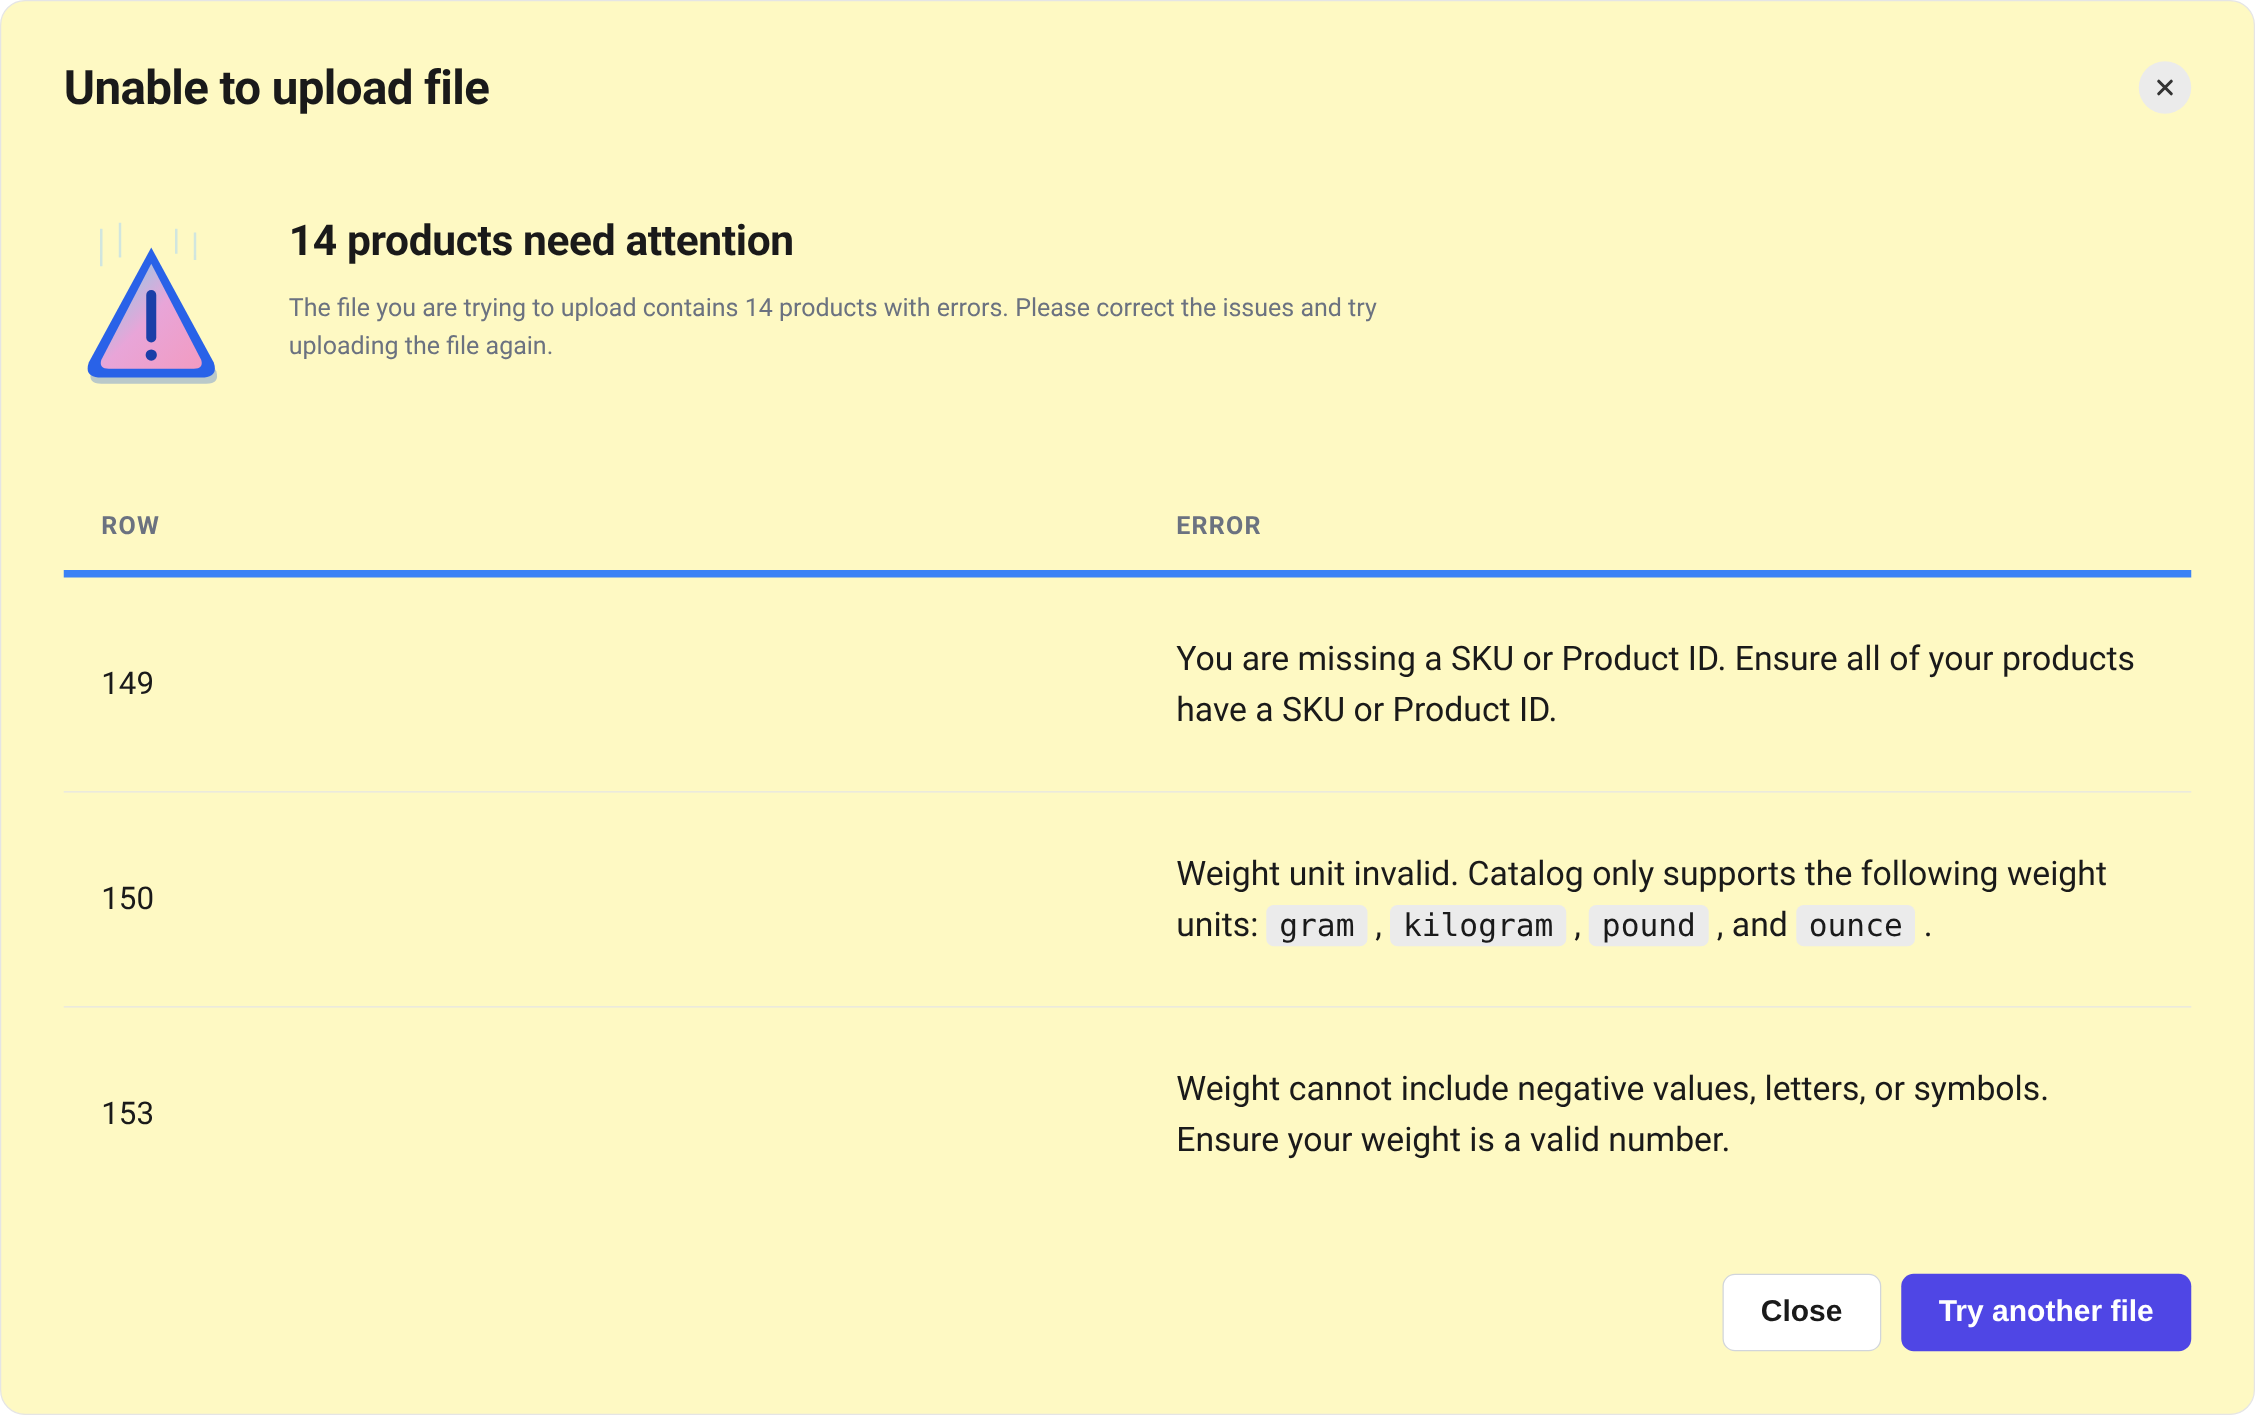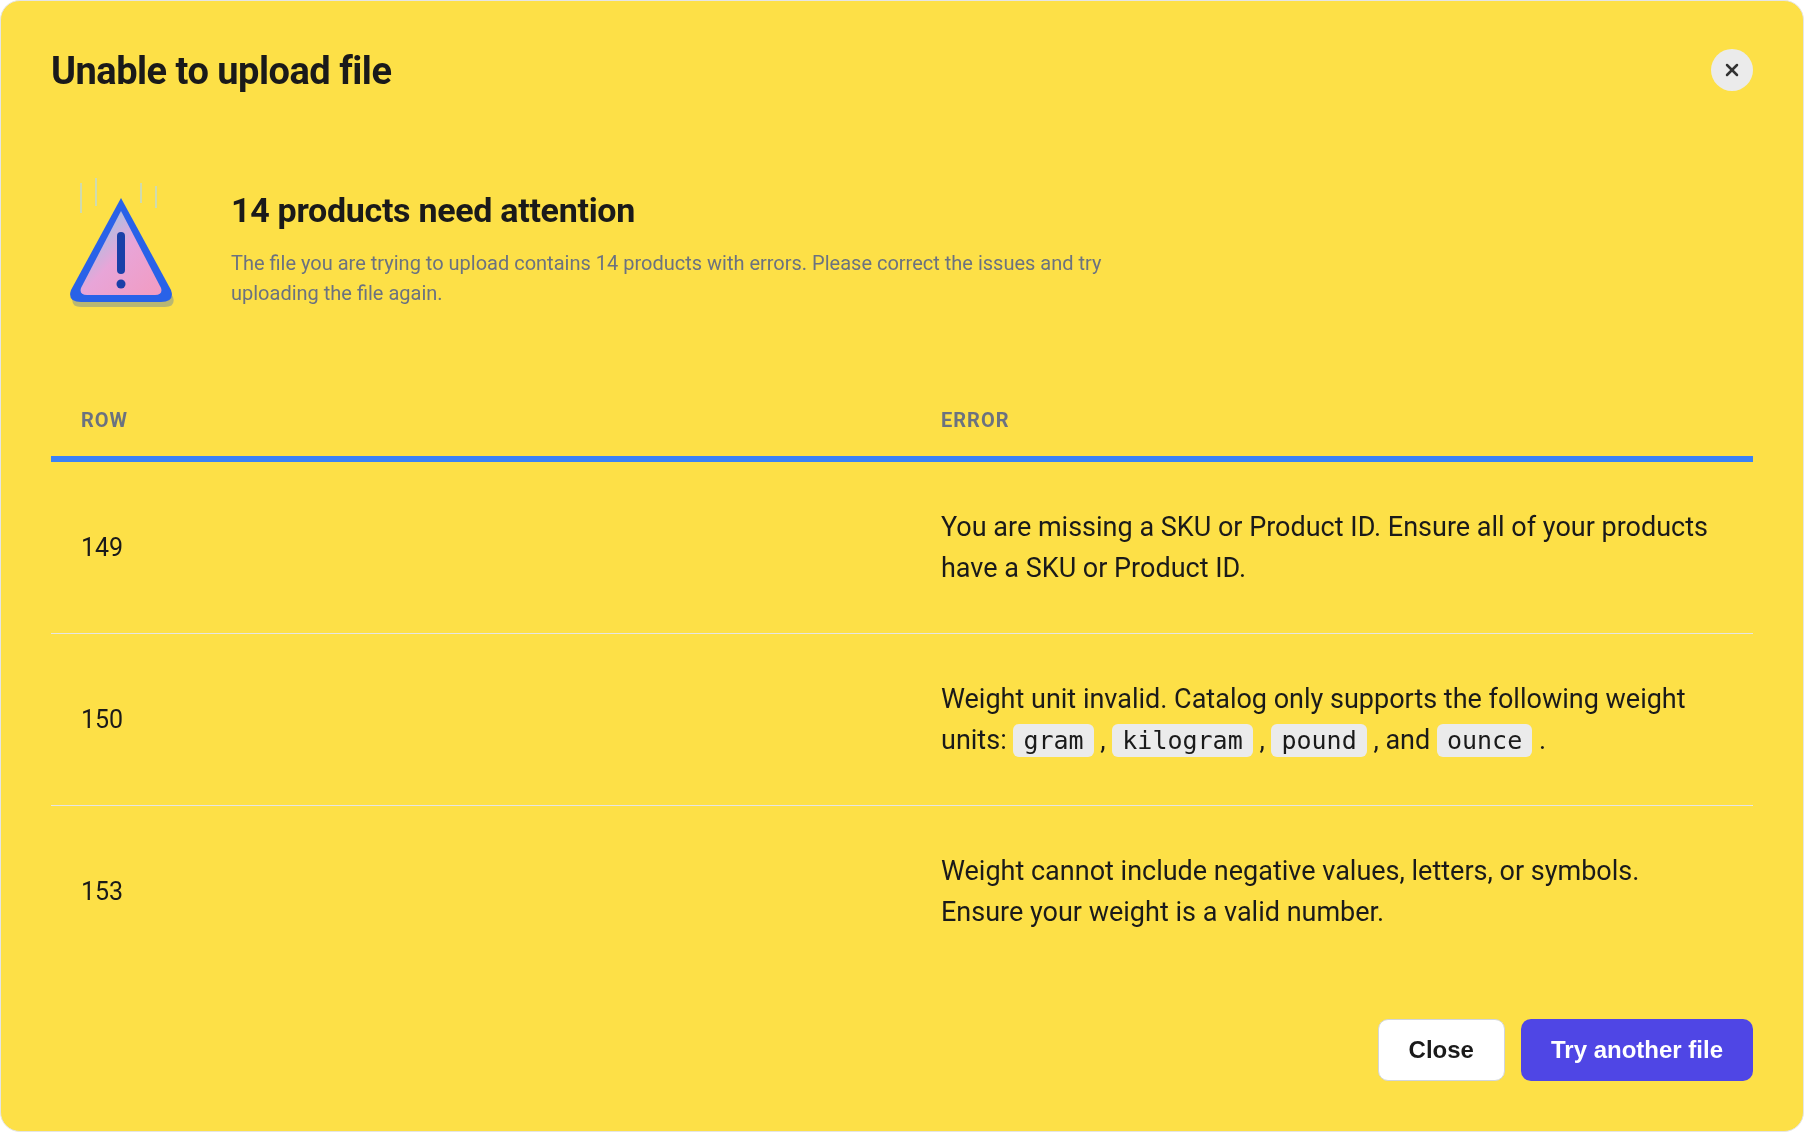--- a/index.html
+++ b/index.html
@@ -12,21 +12,21 @@
       background: #fff;
       width: 1804px;
       height: 1132px;
       display: flex;
       align-items: flex-start;
       justify-content: flex-start;
     }
     .modal {
       width: 1804px;
       height: 1132px;
-      background: #fde047;
+      background: #fef9c3;
       border-radius: 20px;
       border: 1px solid #e5e5e5;
       padding: 48px 50px 50px 50px;
       position: relative;
       display: flex;
       flex-direction: column;
     }
     .modal-header {
       display: flex;
       justify-content: space-between;
@@ -54,21 +54,21 @@
       right: 50px;
     }
     .close-btn svg {
       width: 16px;
       height: 16px;
     }
     .attention-section {
       display: flex;
       gap: 50px;
       margin-bottom: 100px;
-      align-items: flex-end;
+      align-items: flex-start;
       padding-left: 10px;
     }
     .warning-icon-wrap {
       width: 120px;
       height: 130px;
       position: relative;
       flex-shrink: 0;
       margin-top: 5px;
     }
     .warning-icon-wrap svg {

